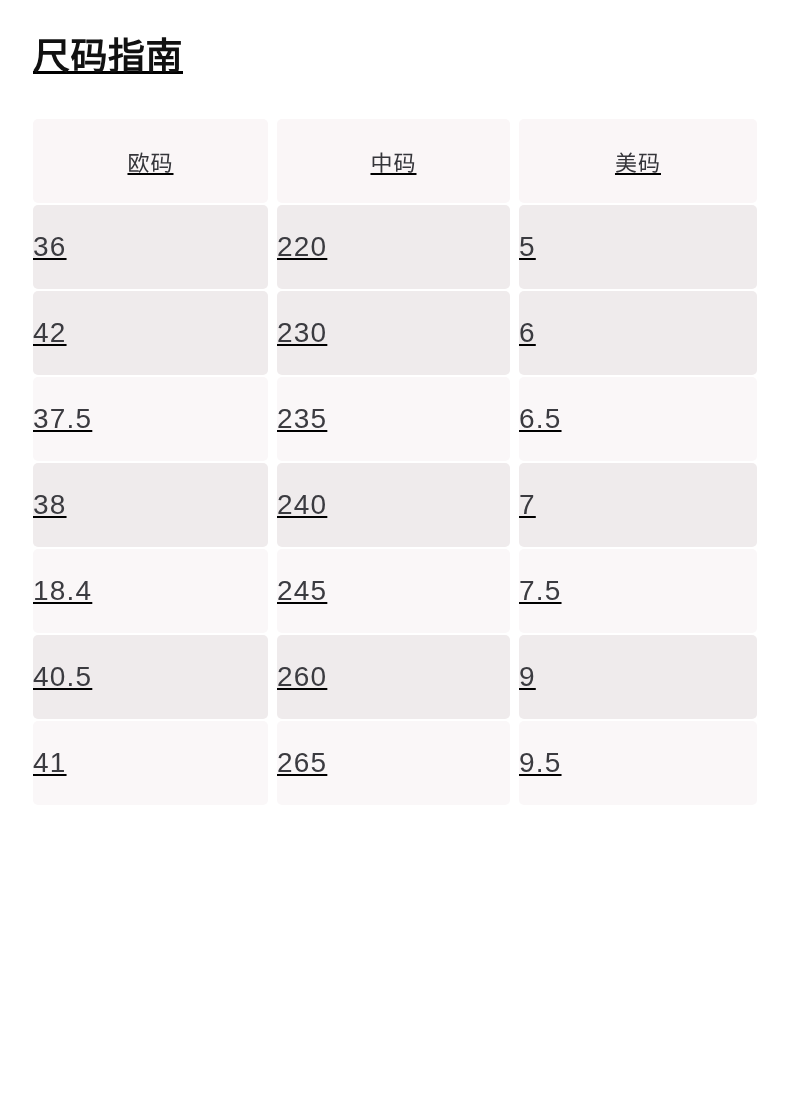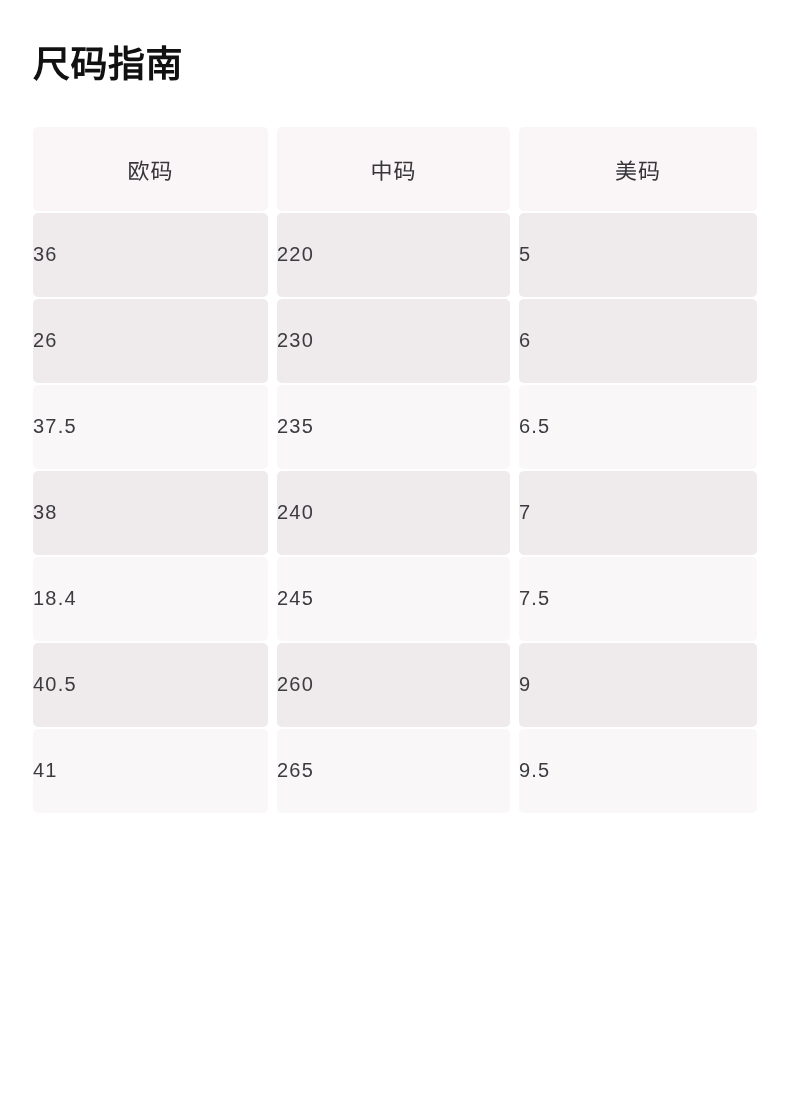--- a/index.html
+++ b/index.html
@@ -13,22 +13,23 @@
     font-family: "Liberation Sans", "DejaVu Sans", sans-serif;
     -webkit-font-smoothing: antialiased;
     overflow: hidden;
   }
 
   .page {
     position: relative;
     width: 780px;
     height: 1106px;
     box-sizing: border-box;
-    padding: 8px 33px;
+    padding: 0 33px;
     background: #ffffff;
+    text-decoration: underline;
   }
 
   .page-title {
     margin: 0;
     padding-top: 36px;
     font-size: 37px;
     font-weight: bold;
     line-height: 1.15;
     letter-spacing: 0.5px;
     color: #111111;
@@ -57,21 +58,21 @@
   }
 
   .size-table thead th {
     background: #faf6f7;
     color: #35353a;
     font-size: 22px;
     letter-spacing: 1px;
   }
 
   .size-table tbody td {
-    font-size: 20px;
+    font-size: 28px;
     color: #3b3b40;
     letter-spacing: 1.2px;
   }
 
   .size-table tbody tr.row-odd td {
     background: #efebec;
   }
 
   .size-table tbody tr.row-even td {
     background: #faf7f8;
@@ -97,21 +98,21 @@
         <th>美码</th>
       </tr>
     </thead>
     <tbody>
       <tr class="row-odd">
         <td>36</td>
         <td>220</td>
         <td>5</td>
       </tr>
       <tr class="row-odd">
-        <td>26</td>
+        <td>42</td>
         <td>230</td>
         <td>6</td>
       </tr>
       <tr class="row-even">
         <td>37.5</td>
         <td>235</td>
         <td>6.5</td>
       </tr>
       <tr class="row-odd">
         <td>38</td>

